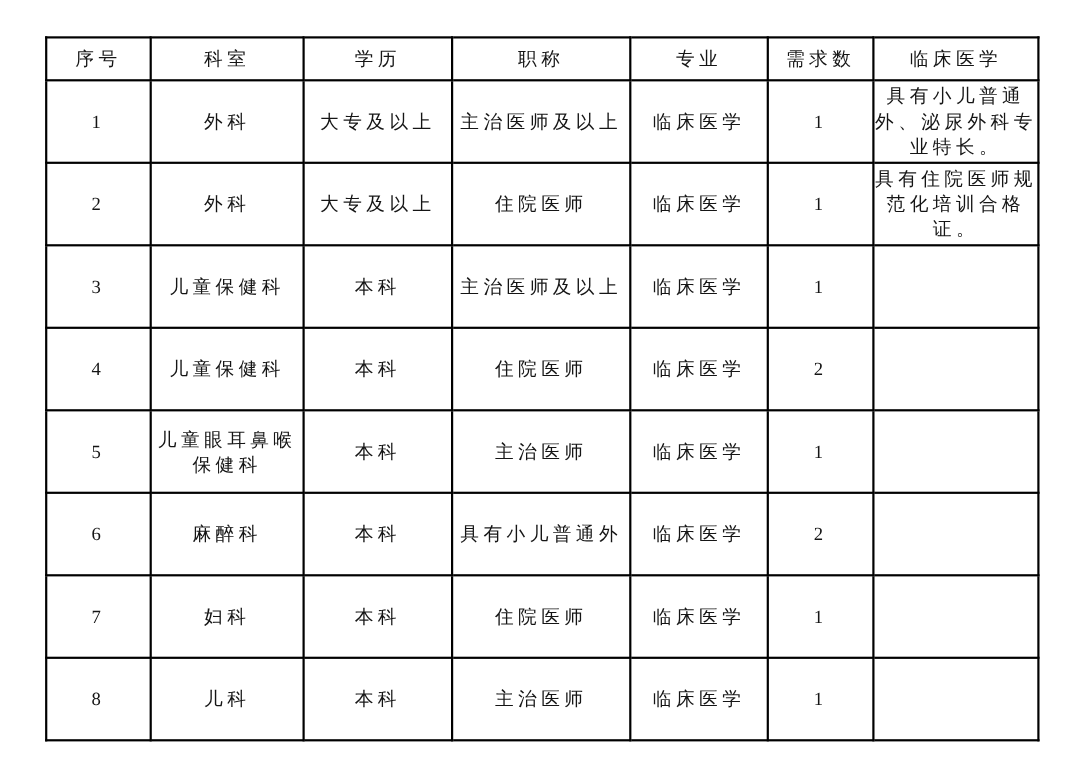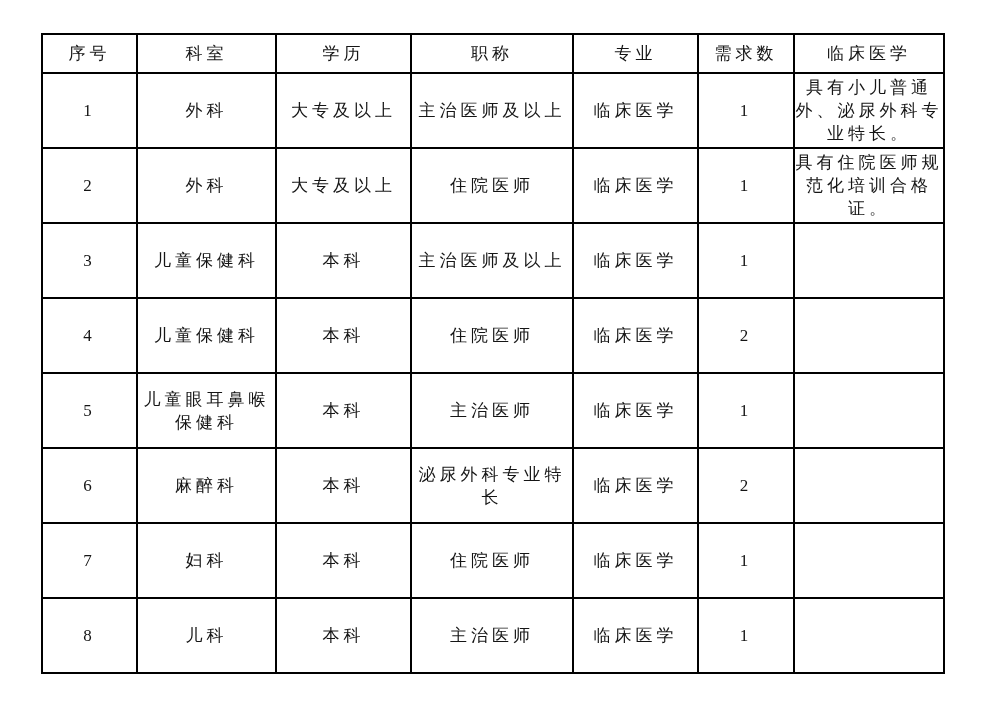--- a/index.html
+++ b/index.html
@@ -123,21 +123,21 @@
         <td>本科</td>
         <td>主治医师</td>
         <td>临床医学</td>
         <td class="num">1</td>
         <td class="req"></td>
       </tr>
       <tr>
         <td class="num">6</td>
         <td>麻醉科</td>
         <td>本科</td>
-        <td>泌尿外科专业特长</td>
+        <td>具有小儿普通外</td>
         <td>临床医学</td>
         <td class="num">2</td>
         <td class="req"></td>
       </tr>
       <tr>
         <td class="num">7</td>
         <td>妇科</td>
         <td>本科</td>
         <td>住院医师</td>
         <td>临床医学</td>

